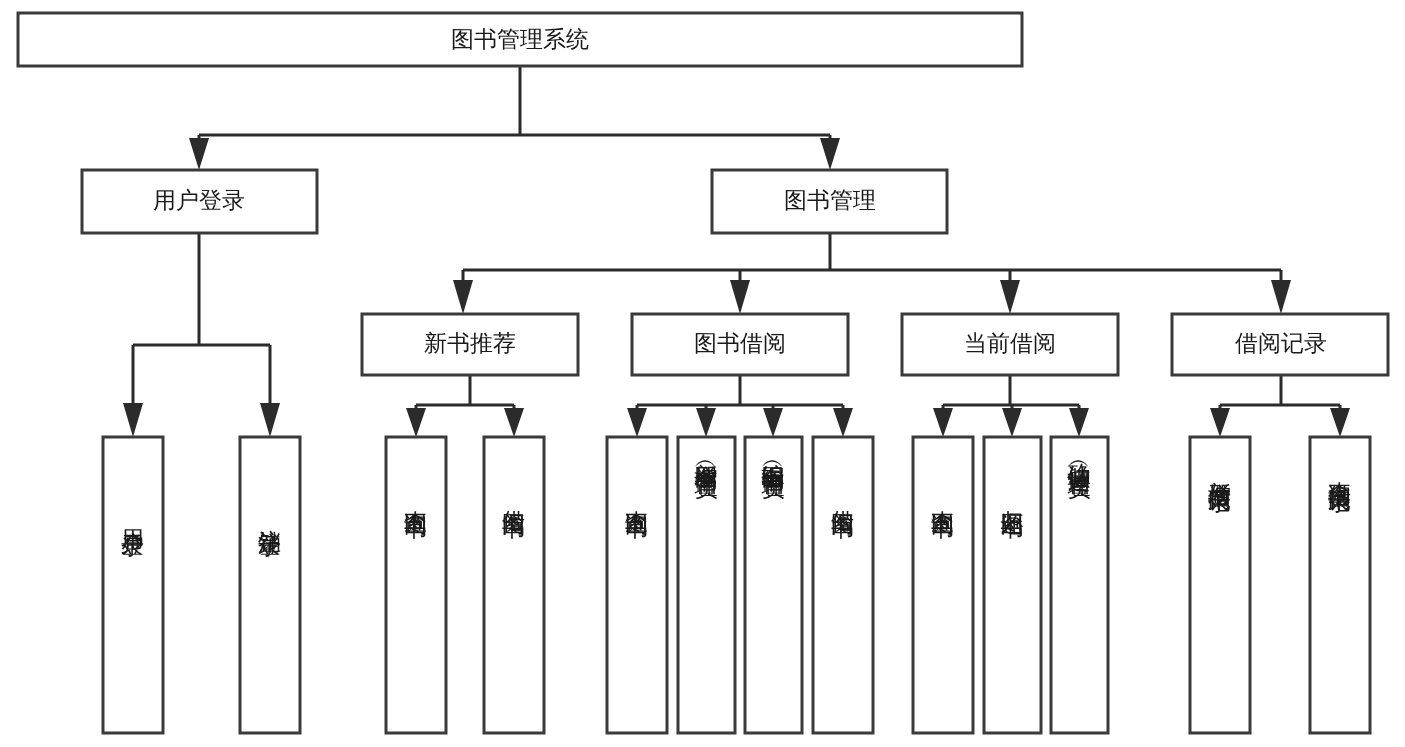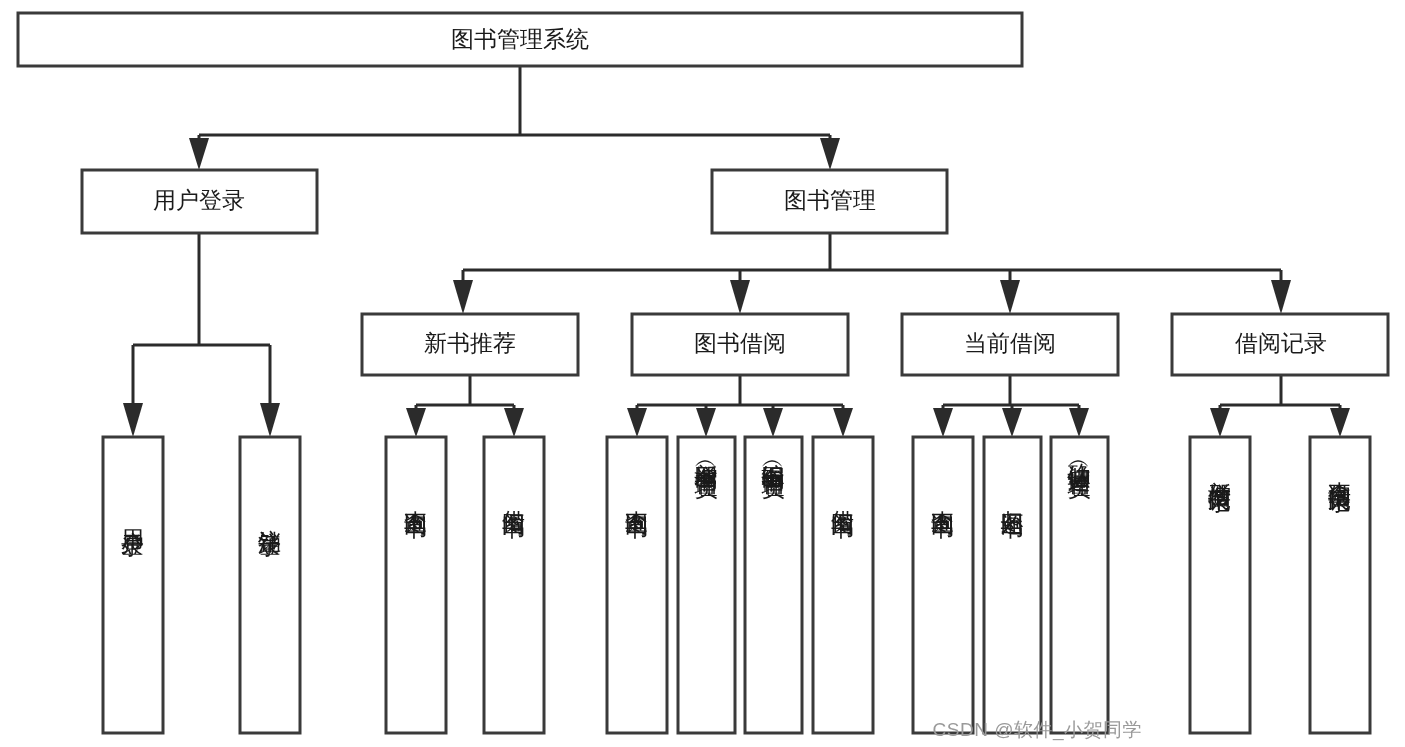--- a/index.html
+++ b/index.html
@@ -238,15 +238,14 @@
   <div class="leaf-label-wrap" style="left:1051px; top:437px; width:57px; height:296px;">
     <span class="leaf-label" style="margin-top:8px;">确认归还（管理员）</span>
   </div>
   <div class="leaf-label-wrap" style="left:1190px; top:437px; width:60px; height:296px;">
     <span class="leaf-label" style="margin-top:26px;">新增借阅记录</span>
   </div>
   <div class="leaf-label-wrap" style="left:1310px; top:437px; width:60px; height:296px;">
     <span class="leaf-label" style="margin-top:26px;">查询借阅记录</span>
   </div>
 
-  <div class="watermark">CSDN @软件_小贺同学</div>
 
 </div>
 
 </body></html>

